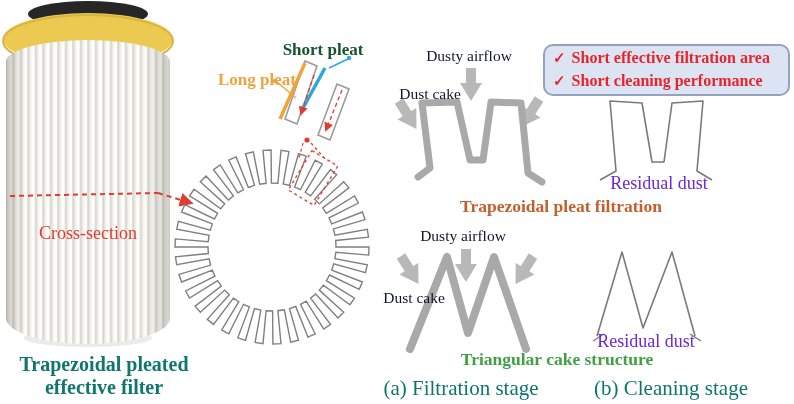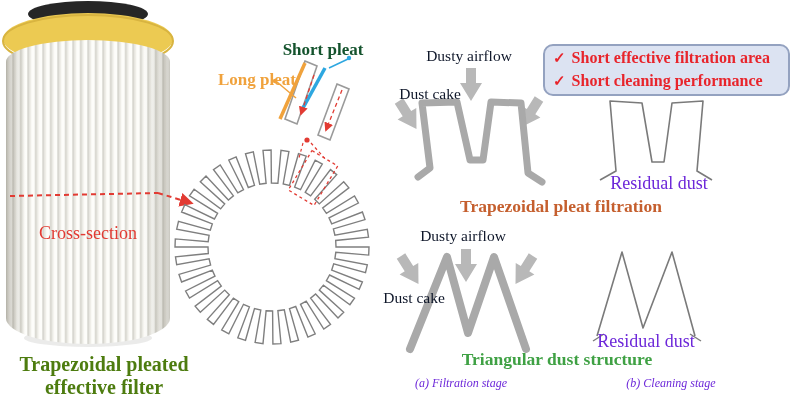--- a/index.html
+++ b/index.html
@@ -4,28 +4,28 @@
 <style>
   html,body{margin:0;padding:0;background:#ffffff;}
   .stage{
     position:relative;width:794px;height:404px;background:#ffffff;
     font-family:"Liberation Serif","DejaVu Serif",serif;overflow:hidden;
   }
   .stage svg{position:absolute;left:0;top:0;}
   .lbl{position:absolute;white-space:nowrap;transform:translateX(-50%);line-height:1.05;}
   .black{color:#0f172a;font-size:15.5px;}
   .small-black{color:#6d28d9;font-size:18px;}
-  .stagecap{color:#6d28d9;font-size:12px;font-style:italic;}
+  .stagecap{color:#0f766e;font-size:21px;}
   .cyan{color:#14532d;font-weight:bold;font-size:17px;}
   .orange{color:#f0a23c;font-weight:bold;font-size:17px;margin-left:24px;}
   .red{color:#e23b33;font-size:18px;}
   .trap{color:#c55f2e;font-weight:bold;font-size:17.5px;}
   .tri{color:#3fa144;font-weight:bold;font-size:17.5px;}
   .caption{
-    color:#4d7c0f;font-weight:bold;font-size:20px;text-align:center;line-height:1.15;
+    color:#0f766e;font-weight:bold;font-size:20px;text-align:center;line-height:1.15;
   }
   .banner{
     position:absolute;left:543px;top:44px;width:247px;height:52px;
     background:#dce3f2;border:2px solid #94a2c0;border-radius:10px;
     box-sizing:border-box;padding:3px 6px 0 8px;
   }
   .banner-row{display:flex;align-items:baseline;gap:6px;height:23px;}
   .banner-check{color:#e8242b;font-weight:bold;font-size:15px;}
   .banner-text{color:#e8242b;font-weight:bold;font-size:16px;white-space:nowrap;}
 </style>
@@ -136,18 +136,18 @@
   </div>
 
   <div class="lbl black" style="left:469px;top:48px;">Dusty airflow</div>
   <div class="lbl black" style="left:430px;top:86px;">Dust cake</div>
   <div class="lbl small-black" style="left:659px;top:174px;">Residual dust</div>
   <div class="lbl trap" style="left:561px;top:197px;">Trapezoidal pleat filtration</div>
 
   <div class="lbl black" style="left:463px;top:228px;">Dusty airflow</div>
   <div class="lbl black" style="left:414px;top:290px;">Dust cake</div>
   <div class="lbl small-black" style="left:646px;top:332px;">Residual dust</div>
-  <div class="lbl tri" style="left:557px;top:350px;">Triangular dust structure</div>
+  <div class="lbl tri" style="left:557px;top:350px;">Triangular cake structure</div>
 
   <div class="lbl stagecap" style="left:461px;top:377px;">(a) Filtration stage</div>
   <div class="lbl stagecap" style="left:671px;top:377px;">(b) Cleaning stage</div>
 
 </div>
 
 </body></html>

